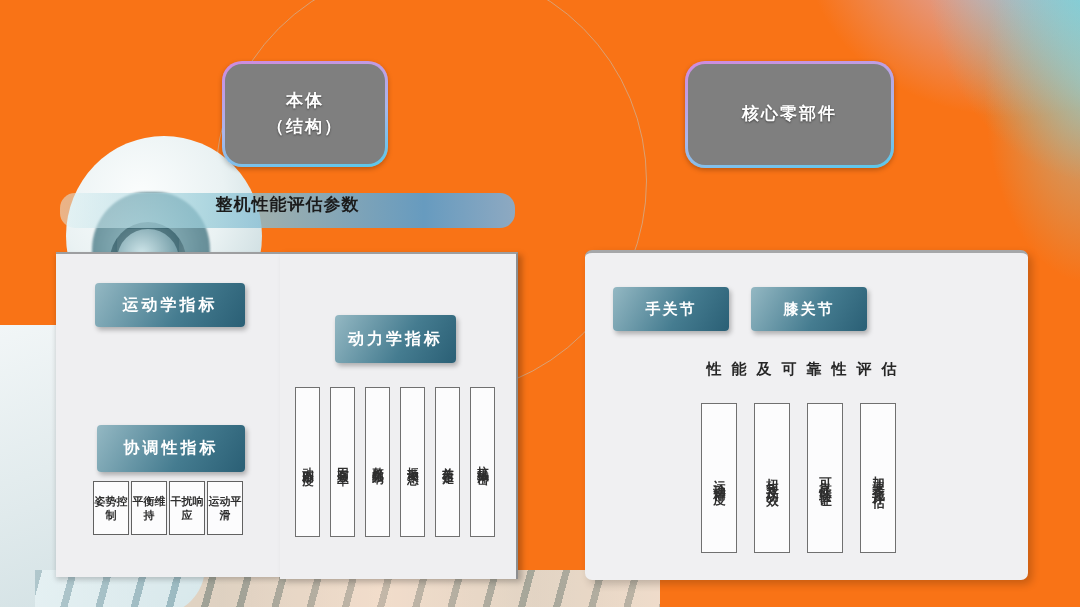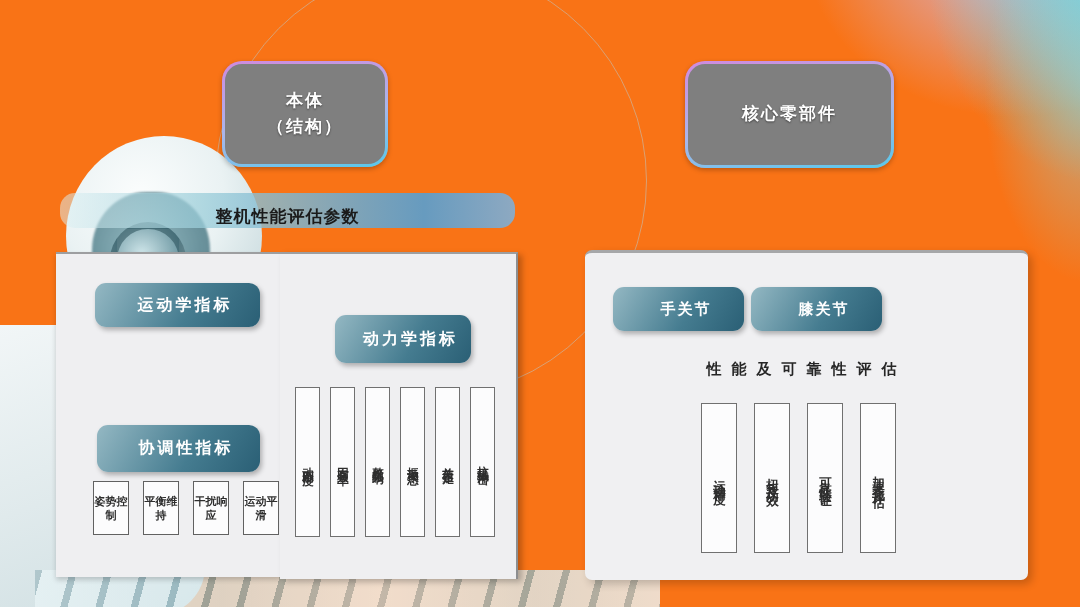--- a/index.html
+++ b/index.html
@@ -38,60 +38,60 @@
     background:linear-gradient(170deg,#cf8ade 0%,#a9b6ea 55%,#57c8ea 100%);
     box-shadow:0 2px 5px rgba(0,0,0,.25);}
   .topbox .inner{width:100%;height:100%;border-radius:17px;background:#7f7f7f;
     display:flex;flex-direction:column;align-items:center;justify-content:center;
     color:#fff;font-weight:bold;font-size:17px;letter-spacing:2px;line-height:1.55;
     text-shadow:0 1px 2px rgba(0,0,0,.5);}
   .topbox.left{left:222px;top:61px;width:160px;height:100px;}
   .topbox.right{left:685px;top:61px;width:203px;height:101px;}
 
   
-  .hdr{position:absolute;z-index:2;height:35px;display:flex;align-items:flex-end;justify-content:center;
+  .hdr{position:absolute;z-index:2;height:35px;display:flex;align-items:flex-start;justify-content:center;
     font-weight:bold;font-size:17px;letter-spacing:1px;color:#1b1b1b;border-radius:15px;}
   .hdr.left{left:60px;top:193px;width:455px;
     background:linear-gradient(90deg, rgba(223,242,244,.5) 0%, rgba(154,205,217,.75) 32%,
                rgba(95,157,200,.95) 80%, rgba(130,175,212,.9) 100%);}
   .hdr.right{left:586px;top:193px;width:444px;
     background:linear-gradient(90deg,#def1ef 0%,#a8d5de 25%,#5f9dc8 68%,#4a8cbe 82%,#c2dcec 100%);}
 
   
   .page{position:absolute;z-index:2;background:#efeff1;}
   .page.p1{left:56px;top:252px;width:224px;height:323px;border-top:2px solid #9d9ea0;
     border-right:1px solid #b2b3b5;box-shadow:0 3px 5px rgba(0,0,0,.18);}
   .page.p2{left:280px;top:252px;width:236px;height:325px;border-top:2px solid #9d9ea0;
     border-right:2px solid #8d8e90;box-shadow:4px 3px 6px rgba(0,0,0,.25);}
   .rpanel{position:absolute;z-index:2;left:585px;top:250px;width:443px;height:327px;
     background:#f0f0f2;border-radius:7px;border-top:3px solid #a6a7a9;
     box-shadow:4px 4px 8px rgba(0,0,0,.2);}
 
   
-  .pill{position:absolute;z-index:4;border-radius:11px;display:flex;align-items:center;justify-content:center;
+  .pill{position:absolute;z-index:4;border-radius:4px;display:flex;align-items:center;justify-content:center;
     color:#fff;font-weight:bold;letter-spacing:3px;
     background:linear-gradient(120deg,#94b8c3 0%,#457c90 58%,#2a5f75 100%);
-    box-shadow:2px 3px 5px rgba(0,0,0,.28);padding-left:15px;}
+    box-shadow:2px 3px 5px rgba(0,0,0,.28);}
   .pill.kin{left:95px;top:283px;width:150px;height:44px;font-size:16px;}
   .pill.coord{left:97px;top:425px;width:148px;height:47px;font-size:16px;}
   .pill.dyn{left:335px;top:315px;width:121px;height:48px;font-size:16px;}
   .pill.joint{top:287px;height:44px;font-size:15px;letter-spacing:2px;}
   .pill.j1{left:613px;width:116px;}
   .pill.j2{left:751px;width:116px;}
   .pill.j3{left:883px;width:117px;}
 
   
   .row{position:absolute;z-index:4;display:flex;}
   .cell{background:#fcfcfd;border:1px solid #616161;color:#2e2e2e;font-weight:600;
     display:flex;align-items:center;justify-content:center;text-align:center;
     font-size:11px;line-height:14px;word-break:break-all;box-sizing:border-box;}
   .krow1{left:93px;top:340px;height:57px;}
   .krow1 .cell{margin-right:-1px;}
   .krow1 .cell.first{margin-right:4px;}
-  .krow2{left:93px;top:481px;height:54px;gap:12px;}
+  .krow2{left:93px;top:481px;height:54px;}
   .krow2 .cell{margin-right:2px;}
   .w27{width:27px;} .w26{width:26px;} .w24{width:24px;} .w35{width:35px;} .w36{width:36px;}
 
   
   .vrow{position:absolute;z-index:4;display:flex;}
   .vrow.dyn{left:295px;top:387px;height:150px;}
   .vrow.dyn .vcell{width:25px;margin-right:10px;font-size:11.5px;letter-spacing:2px;}
   .vrow.rel{left:701px;top:403px;height:150px;}
   .vrow.rel .vcell{width:36px;margin-right:17px;font-size:12.5px;letter-spacing:4px;}
   .vcell{background:#fcfcfd;border:1px solid #707070;color:#2e2e2e;font-weight:600;

